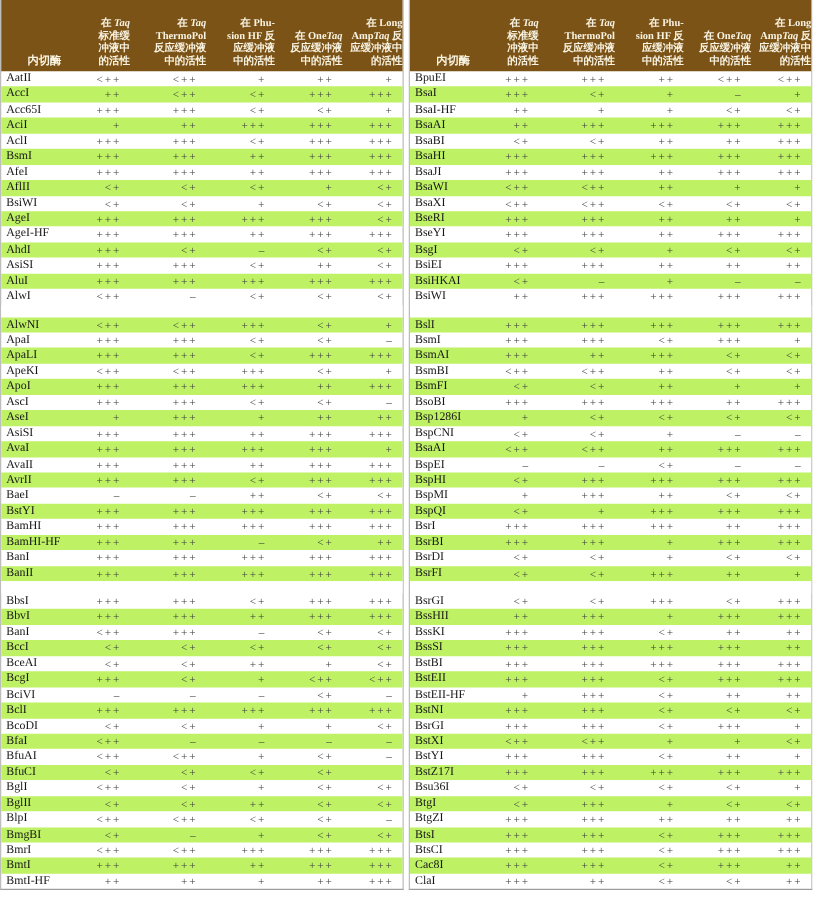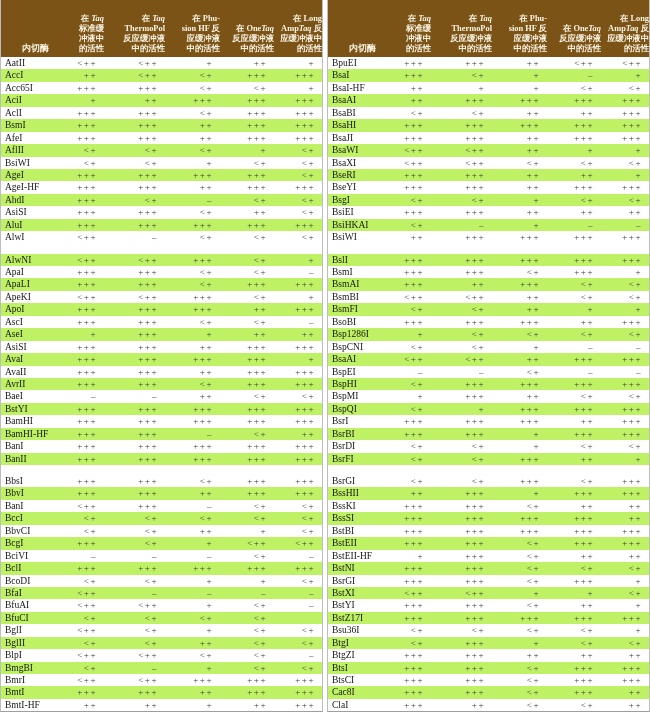--- a/index.html
+++ b/index.html
@@ -366,21 +366,21 @@
       </div>
       <div class="grid row alt">
         <div class="ncell">BccI</div>
         <div class="vcell">&lt;+</div>
         <div class="vcell">&lt;+</div>
         <div class="vcell">&lt;+</div>
         <div class="vcell">&lt;+</div>
         <div class="vcell">&lt;+</div>
       </div>
       <div class="grid row">
-        <div class="ncell">BbvCI</div>
+        <div class="ncell">BceAI</div>
         <div class="vcell">&lt;+</div>
         <div class="vcell">&lt;+</div>
         <div class="vcell">++</div>
         <div class="vcell">+</div>
         <div class="vcell">&lt;+</div>
       </div>
       <div class="grid row alt">
         <div class="ncell">BcgI</div>
         <div class="vcell">+++</div>
         <div class="vcell">&lt;+</div>

